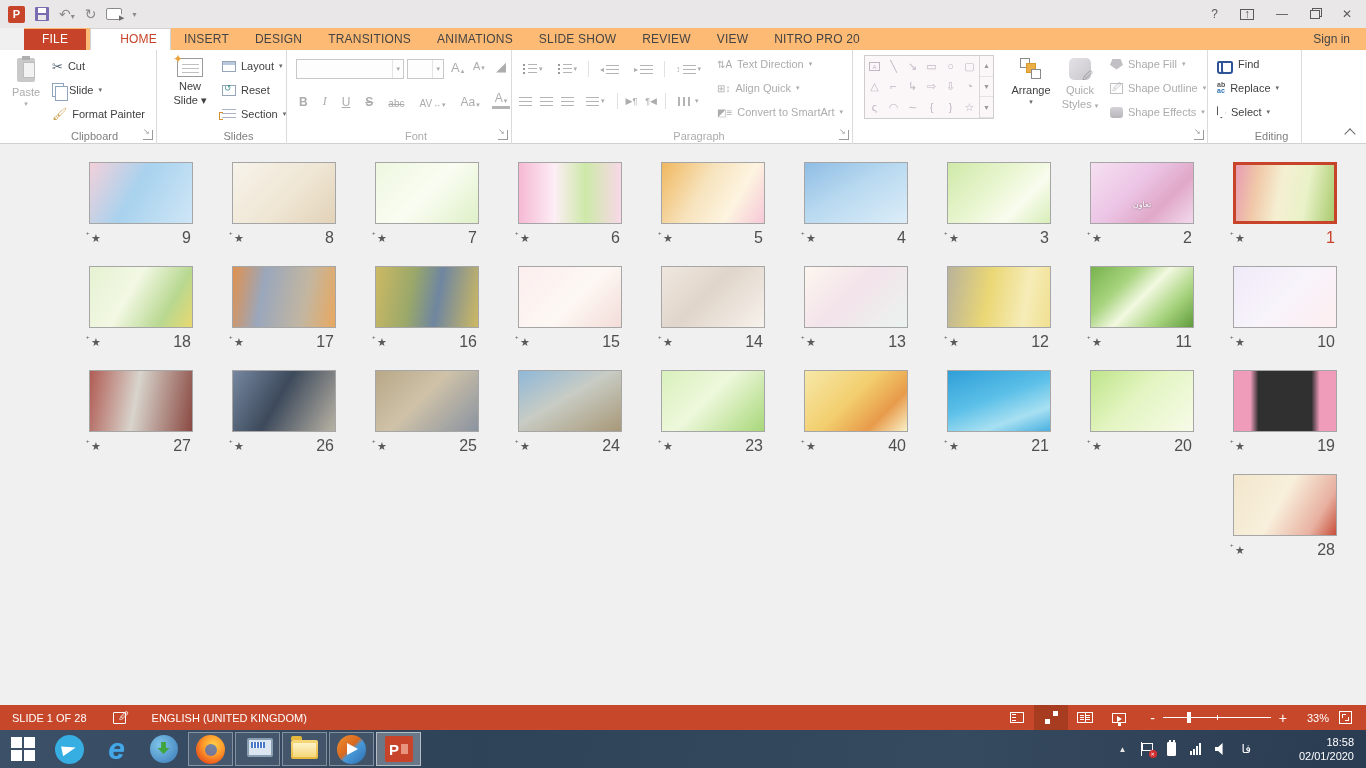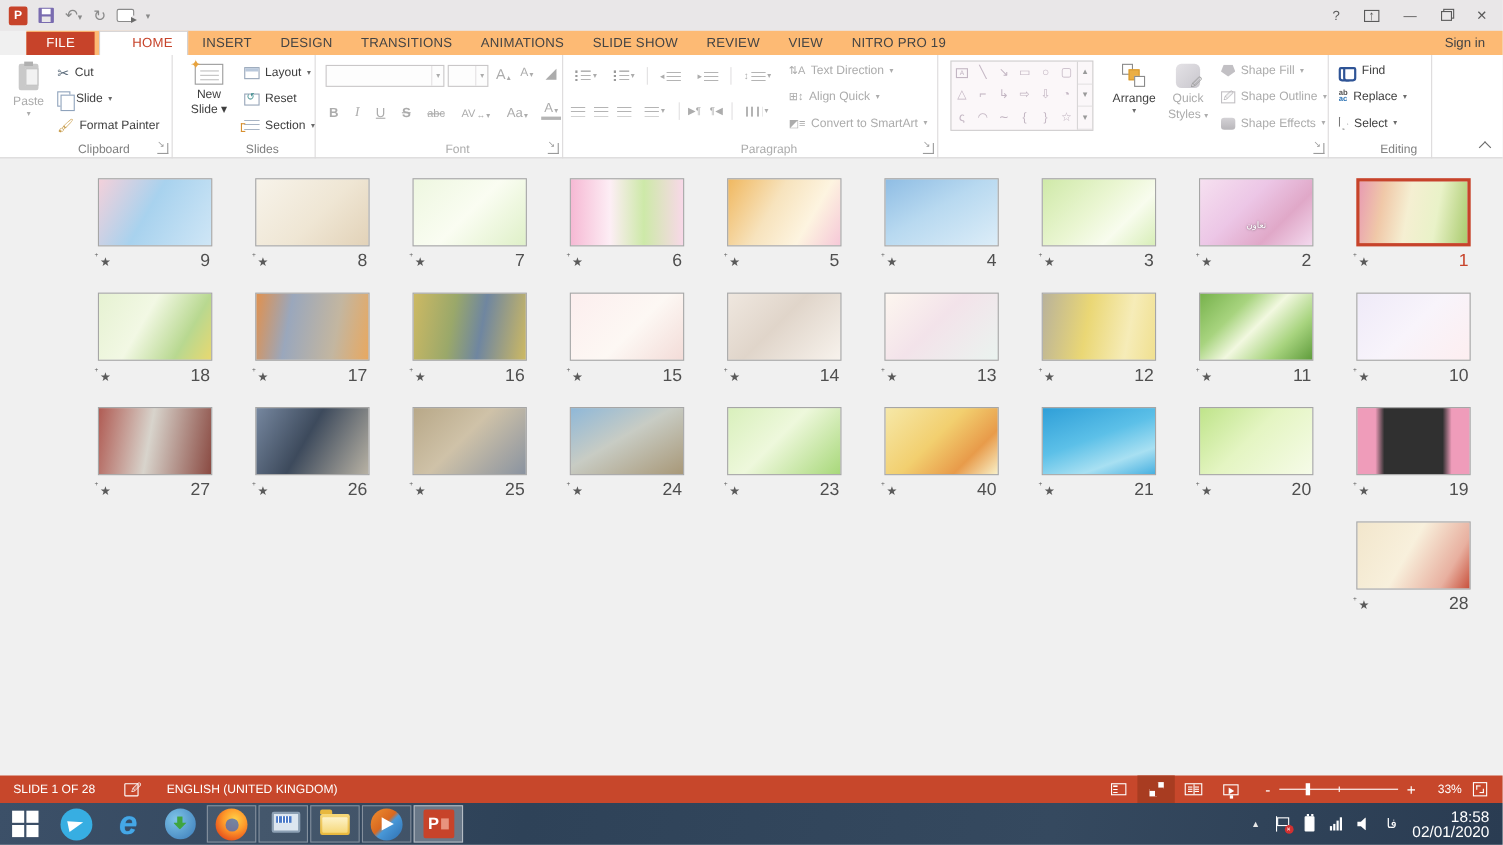--- a/index.html
+++ b/index.html
@@ -162,21 +162,21 @@
   .ic-flag { position:relative; width:12px; height:14px; border-left:1px solid #fff; }
   .ic-flag::before { content:""; position:absolute; left:0; top:1px; width:9px; height:6px; border:1px solid #fff; }
   .ic-flag::after { content:"✕"; position:absolute; right:-4px; bottom:-2px; width:8px; height:8px; background:#D23030; border-radius:50%; color:#fff; font-size:5px; line-height:8px; text-align:center; }
   .ic-batt { position:relative; width:9px; height:14px; border:1px solid #fff; border-radius:1px; background:#fff; }
   .ic-batt::before { content:""; position:absolute; top:-3px; left:1px; width:2px; height:2px; background:#fff; box-shadow:4px 0 0 #fff; }
   .ic-sig { display:flex; align-items:flex-end; gap:1px; height:12px; }
   .ic-sig i { width:2px; background:#fff; }
   .ic-sig i:nth-child(1){height:4px;} .ic-sig i:nth-child(2){height:6px;} .ic-sig i:nth-child(3){height:9px;} .ic-sig i:nth-child(4){height:12px;}
   .ic-vol { width:13px; height:12px; background:#fff; clip-path:polygon(0 33%,28% 33%,62% 0,62% 100%,28% 67%,0 67%); position:relative; }
   .tray-lang { font-size:12px; }
-  .tray-clock { text-align:right; font-size:14px; line-height:14px; }
+  .tray-clock { text-align:right; font-size:11px; line-height:14px;margin-left:34px; }
 
   .fserif { font-family:"Liberation Serif", serif; }
 </style>
 </head>
 <body>
 
 <div class="titlebar">
   <div class="qat">
     <span class="qat-ppt">P</span>
     <span class="qat-save"></span>
@@ -198,21 +198,21 @@
   <div style="display:flex;align-items:flex-end;">
       <div class="tab file">FILE</div>
       <div class="tab active">HOME</div>
       <div class="tab">INSERT</div>
       <div class="tab">DESIGN</div>
       <div class="tab">TRANSITIONS</div>
       <div class="tab">ANIMATIONS</div>
       <div class="tab">SLIDE SHOW</div>
       <div class="tab">REVIEW</div>
       <div class="tab">VIEW</div>
-      <div class="tab">NITRO PRO 19</div>
+      <div class="tab">NITRO PRO 20</div>
     </div>
   <div class="signin">Sign in</div>
 </div>
 
 <div class="ribbon">
 
   <div class="grp" style="left:0;width:157px">
     <div class="bigbtn dis" style="left:2px">
       <span class="ic-paste"></span>
       <span>Paste</span>

